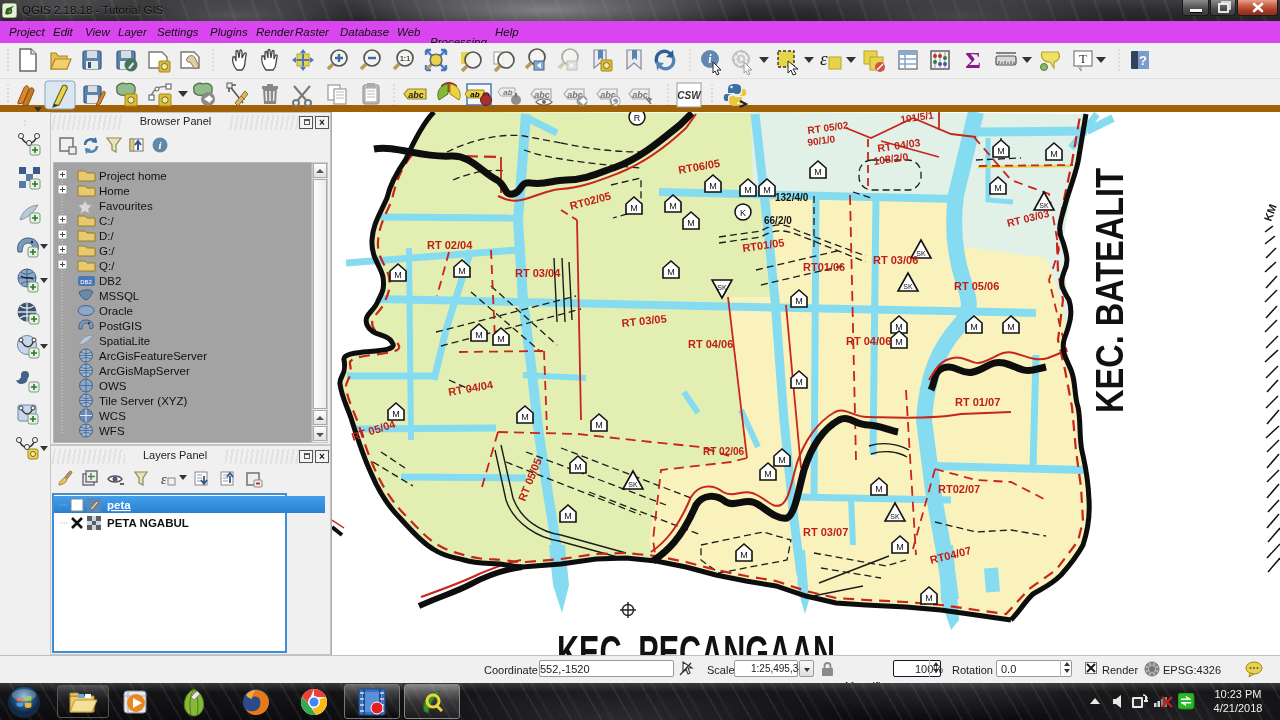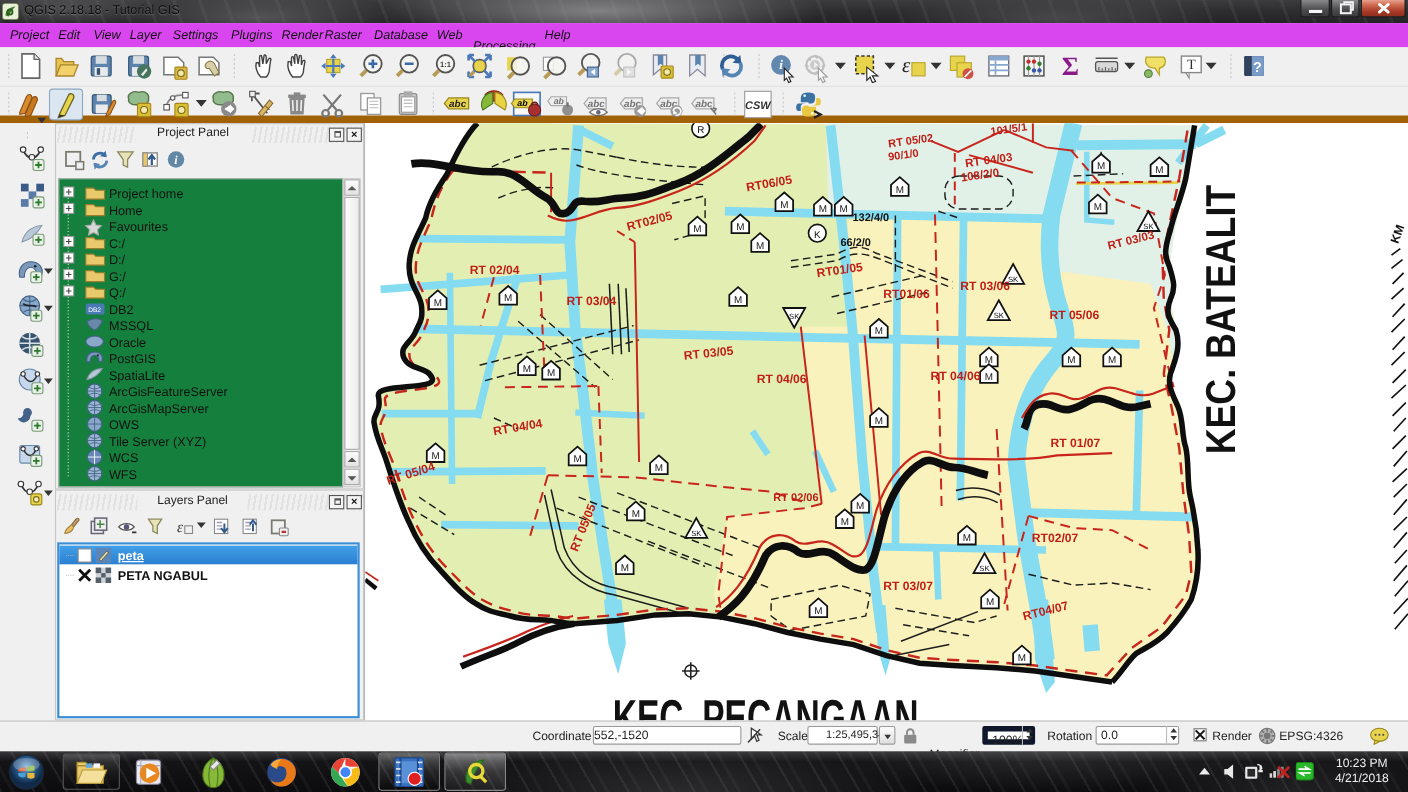--- a/index.html
+++ b/index.html
@@ -878,21 +878,21 @@
           <path d="M1267,572 L1279,558"></path>
 </g>
 
 <text x="1270" y="222" font-family="Liberation Sans" font-weight="bold" fill="#111" font-size="11" transform="rotate(-70 1270 222)">KM</text>
 </svg>
 </div>
 
 <div class="abs" id="browser" style="left:50px;top:112px;width:281px;height:333px;background:#f0f0f0;border:1px solid #c5c5c5;">
 
 <div class="abs" style="left:0;top:2px;width:279px;height:15px;background:repeating-linear-gradient(100deg,#f0f0f0 0 3px,#e2e2e2 3px 5px);"></div>
-<div class="abs" style="left:72px;top:2px;width:105px;height:15px;background:#f0f0f0;font-size:11px;color:#222;text-align:center;">Project Panel</div>
+<div class="abs" style="left:72px;top:2px;width:105px;height:15px;background:#f0f0f0;font-size:11px;color:#222;text-align:center;">Browser Panel</div>
 
 <div class="abs" style="left:248px;top:3px;width:14px;height:13px;border:1px solid #555;background:#f4f4f4;">
         <div class="abs" style="left:4px;top:2px;width:6px;height:6px;border:1px solid #555;border-top-width:2px;"></div>
       </div>
 
 <div class="abs" style="left:264px;top:3px;width:14px;height:13px;border:1px solid #555;background:#f4f4f4;font-size:10px;color:#111;text-align:center;line-height:12px;font-weight:bold;">×</div>
 
 <svg class="abs" style="left:0;top:20px;" width="279" height="28">
 
 <g transform="translate(8,3)">
@@ -916,21 +916,21 @@
           <rect x="1" y="3" width="4" height="12" fill="#e8c86a" stroke="#888" stroke-width="0.8"></rect>
           <path d="M9,14 L9,6 M6,9 L9,5 L12,9" stroke="#335a88" stroke-width="2" fill="none"></path>
         </g>
 
 <g transform="translate(101,3)">
           <circle cx="8" cy="9" r="7.5" fill="#6288a5"></circle>
           <text x="8" y="13" font-size="11" font-weight="bold" font-family="Liberation Serif" fill="#fff" text-anchor="middle" font-style="italic">i</text>
         </g>
 </svg>
 
-<div class="abs" style="left:2px;top:49px;width:259px;height:281px;background:#15803d;border:1px solid #b8b8b8;overflow:hidden;font-size:11px;color:#111;">
+<div class="abs" style="left:2px;top:49px;width:259px;height:281px;background:#a3a3a3;border:1px solid #b8b8b8;overflow:hidden;font-size:11px;color:#111;">
 <svg width="257" height="279">
 <g font-family="Liberation Sans" font-size="11.5" fill="#111">
 
 <path d="M8,8 L8,270" stroke="#d8d8d8" stroke-dasharray="1 2"></path>
 
 <g>
               <rect x="4" y="7" width="9" height="9" fill="#fff" stroke="#999"></rect>
               <path d="M6,11.5 L11,11.5 M8.5,9 L8.5,14" stroke="#444"></path>
               <path d="M24,8 h7 l2,2 h8 v8 h-17 z" fill="#e8c96b" stroke="#9a7d2e"></path>
               <text x="45" y="17">Project home</text>
@@ -1108,21 +1108,21 @@
           <path d="M10,12 v-7 M7,6 l3,-4 l3,4" stroke="#335a88" stroke-width="1.8" fill="none"></path>
         </g>
 
 <g transform="translate(195,4)">
           <rect x="1" y="2" width="12" height="12" fill="none" stroke="#7a7a72" stroke-width="1.6"></rect>
           <rect x="8" y="9" width="8" height="7" rx="1" fill="#f0f0f0" stroke="#888"></rect>
           <path d="M10,12.5 h4" stroke="#c03030" stroke-width="2"></path>
         </g>
 </svg>
 
-<div class="abs" style="left:1px;top:47px;width:275px;height:160px;background:#fff;border:2px solid #3c8fd4;">
+<div class="abs" style="left:1px;top:47px;width:235px;height:160px;background:#fff;border:2px solid #3c8fd4;">
 
 <div class="abs" style="left:0;top:1px;width:271px;height:17px;background:linear-gradient(180deg,#42a0e8,#2a7fd0);"></div>
 <svg class="abs" style="left:0;top:1px;" width="271" height="36">
 <path d="M6,9 h8" stroke="#9ab" stroke-width="1" stroke-dasharray="1 1"></path>
 <rect x="17" y="3" width="12" height="12" fill="#fff" stroke="#888"></rect>
 <g transform="translate(33,2)">
             <rect x="0" y="0" width="14" height="14" fill="#5a87b8"></rect>
             <path d="M3,11 L9,4 C10,2.5 12,3.5 11,5 L5,12 Z" fill="#e8d890" stroke="#555" stroke-width=".7"></path>
           </g>
 <text x="53" y="13" font-size="11.5" font-weight="bold" fill="#fff" text-decoration="underline" font-family="Liberation Sans">peta</text>
@@ -1161,21 +1161,21 @@
         <div style="margin:7px auto 0;width:0;height:0;border-left:3.5px solid transparent;border-right:3.5px solid transparent;border-top:4px solid #333;"></div>
       </div>
 
 <svg class="abs" style="left:821px;top:5px;" width="13" height="16">
         <rect x="1" y="7" width="11" height="8" rx="1" fill="#8a8a8a"></rect>
         <path d="M3.5,7 V5 a3,3 0 0 1 6,0 V7" fill="none" stroke="#8a8a8a" stroke-width="1.8"></path>
       </svg>
 
 <span class="abs" style="left:845px;top:8px;margin-top:16px;">Magnifier</span>
 
-<div class="abs" style="left:893px;top:4px;width:48px;height:17px;background:#fff;border:5px solid #0f172a;border-radius:2px;line-height:16px;padding-left:4px;">100%</div>
+<div class="abs" style="left:893px;top:4px;width:48px;height:17px;background:#fff;border:1px solid #0f172a;border-radius:2px;line-height:16px;padding-left:21px;">100%</div>
 <div class="abs" style="left:929px;top:4px;width:12px;height:17px;border-left:1px solid #bbb;">
 <div style="margin:2px auto 0;width:0;height:0;border-left:3px solid transparent;border-right:3px solid transparent;border-bottom:4px solid #333;"></div>
 <div style="margin:3px auto 0;width:0;height:0;border-left:3px solid transparent;border-right:3px solid transparent;border-top:4px solid #333;"></div>
       </div>
 
 <span class="abs" style="left:952px;top:8px;">Rotation</span>
 
 <div class="abs" style="left:996px;top:4px;width:76px;height:17px;background:#fff;border:1px solid #999;border-radius:2px;line-height:16px;padding-left:4px;">0.0</div>
 <div class="abs" style="left:1060px;top:4px;width:12px;height:17px;border-left:1px solid #bbb;">
 <div style="margin:2px auto 0;width:0;height:0;border-left:3px solid transparent;border-right:3px solid transparent;border-bottom:4px solid #333;"></div>

